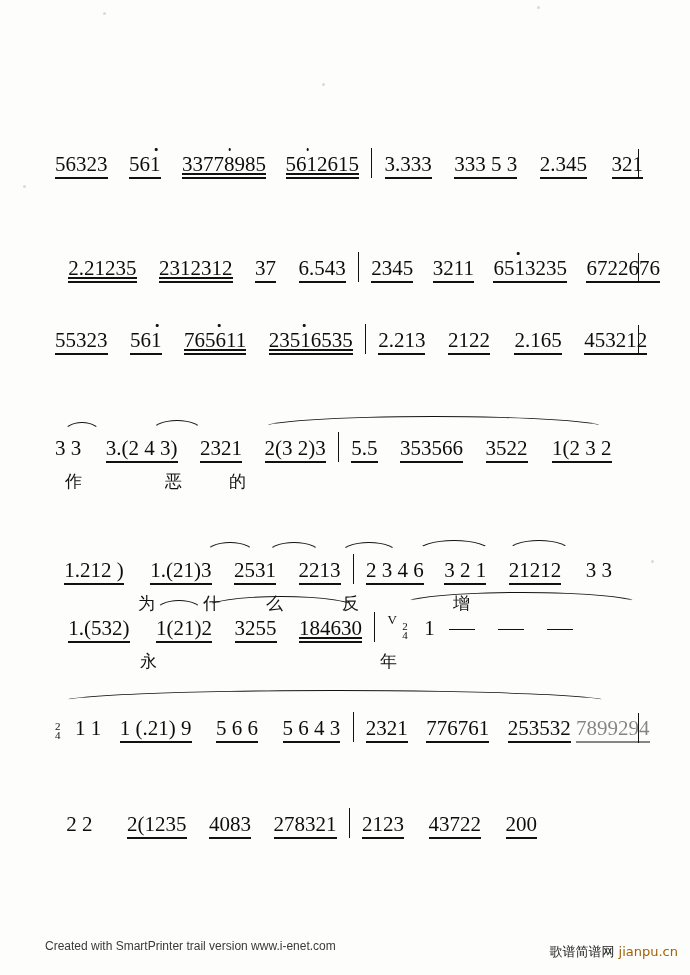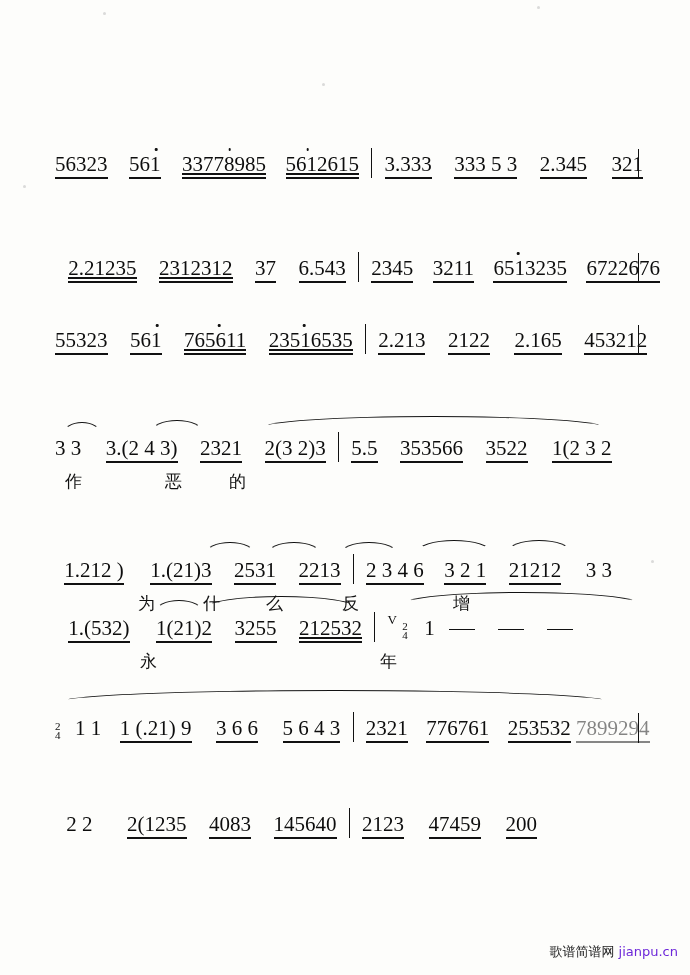--- a/index.html
+++ b/index.html
@@ -135,21 +135,21 @@
     font-family: "Liberation Sans", sans-serif;
   }
   .watermark {
     position: absolute;
     right: 12px;
     bottom: 14px;
     font-size: 13px;
     font-family: "DejaVu Sans", sans-serif;
   }
   .wm-cn { color: #222; }
-  .wm-en { color: #6d28d9; }
+  .wm-en { color: #a16207; }
 </style>
 </head>
 <body>
 
 <div id="sheet">
 
   <div class="speck" style="left:103px;top:12px;width:3px;height:3px;"></div>
   <div class="speck" style="left:322px;top:83px;width:3px;height:3px;"></div>
   <div class="speck" style="left:537px;top:6px;width:3px;height:3px;"></div>
   <div class="speck" style="left:23px;top:185px;width:3px;height:3px;"></div>
@@ -375,21 +375,21 @@
       <span class="gap" style="width:16px;"></span>
       <span class="cell">
         <span class="num b1">1(21)2</span>
       </span>
       <span class="gap" style="width:12px;"></span>
       <span class="cell">
         <span class="num b1">3255</span>
       </span>
       <span class="gap" style="width:12px;"></span>
       <span class="cell">
-        <span class="num b2">212532</span>
+        <span class="num b2">184630</span>
       </span>
       <span class="barline"></span>
       <span class="vmark">V</span>
       <span class="timesig">2<br>4</span>
       <span class="gap" style="width:6px;"></span>
       <span class="cell">
         <span class="num">1</span>
       </span>
       <span class="dash"></span>
       <span class="dash"></span>
@@ -406,21 +406,21 @@
       <span class="gap" style="width:4px;"></span>
       <span class="cell">
         <span class="num">1 1</span>
       </span>
       <span class="gap" style="width:8px;"></span>
       <span class="cell">
         <span class="num b1">1 (.21) 9</span>
       </span>
       <span class="gap" style="width:14px;"></span>
       <span class="cell">
-        <span class="num b1">3 6 6</span>
+        <span class="num b1">5 6 6</span>
       </span>
       <span class="gap" style="width:14px;"></span>
       <span class="cell">
         <span class="num b1">5 6 4 3</span>
       </span>
       <span class="barline"></span>
       <span class="cell">
         <span class="num b1">2321</span>
       </span>
       <span class="gap" style="width:8px;"></span>
@@ -447,36 +447,37 @@
       <span class="gap" style="width:24px;"></span>
       <span class="cell">
         <span class="num b1">2(1235</span>
       </span>
       <span class="gap" style="width:12px;"></span>
       <span class="cell">
         <span class="num b1">4083</span>
       </span>
       <span class="gap" style="width:12px;"></span>
       <span class="cell">
-        <span class="num b1">145640</span>
+        <span class="num b1">278321</span>
       </span>
       <span class="barline"></span>
       <span class="cell">
         <span class="num b1">2123</span>
       </span>
       <span class="gap" style="width:14px;"></span>
       <span class="cell">
-        <span class="num b1">47459</span>
+        <span class="num b1">43722</span>
       </span>
       <span class="gap" style="width:14px;"></span>
       <span class="cell">
         <span class="num b1">200</span>
       </span>
     </div>
   </div>
 
+  <div class="footer">Created with SmartPrinter trail version www.i-enet.com</div>
 
   <div class="watermark">
     <span class="wm-cn">歌谱简谱网</span>
     <span class="wm-en">jianpu.cn</span>
   </div>
 
 </div>
 
 </body></html>

